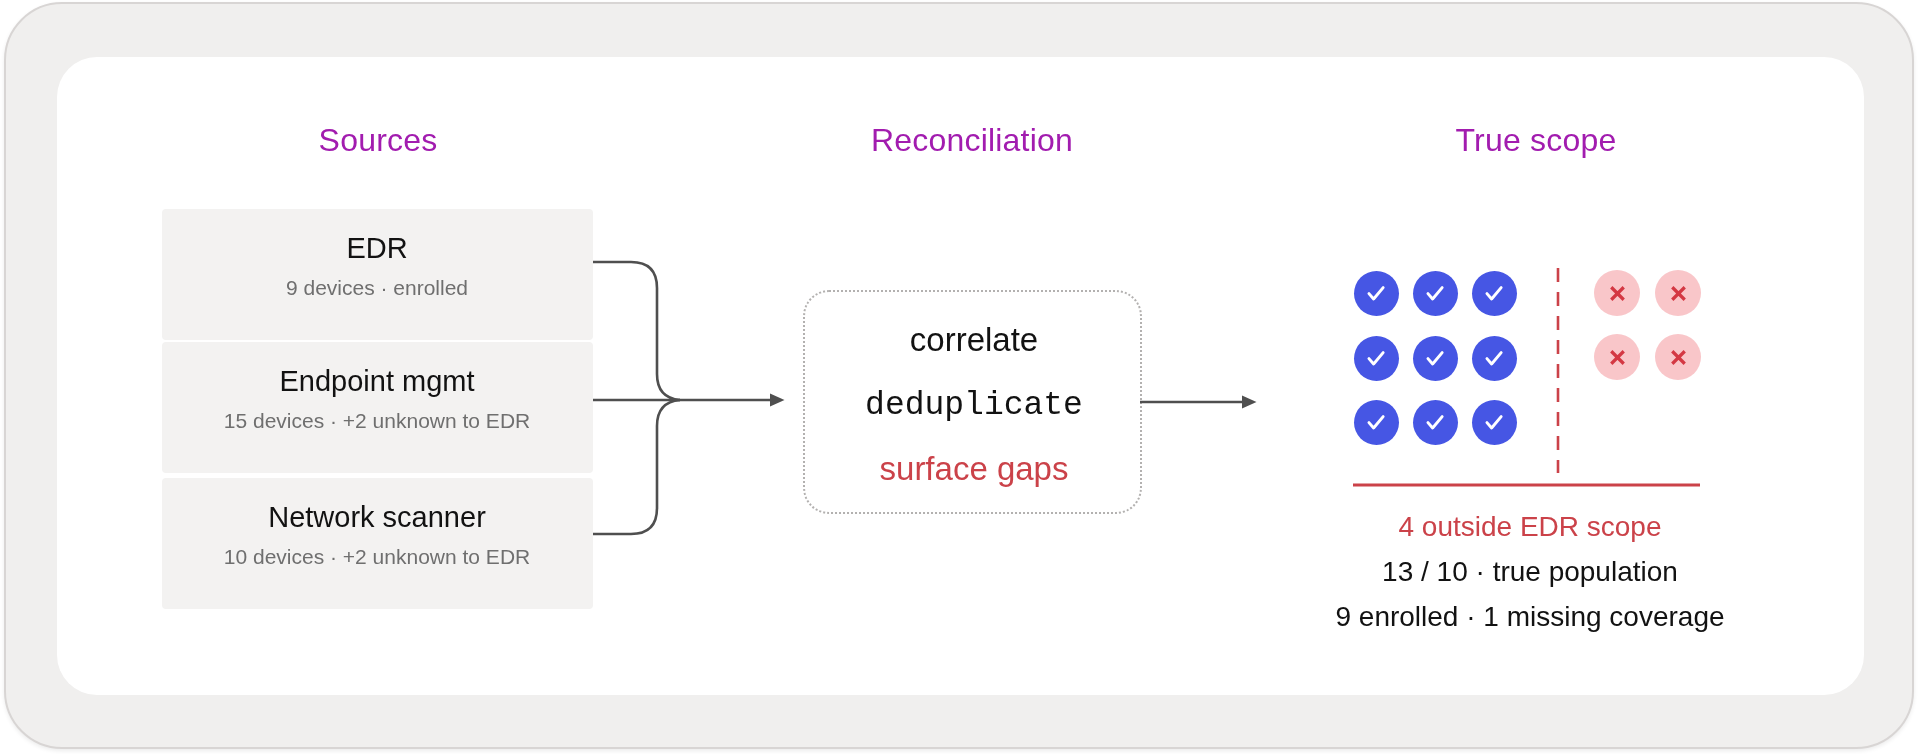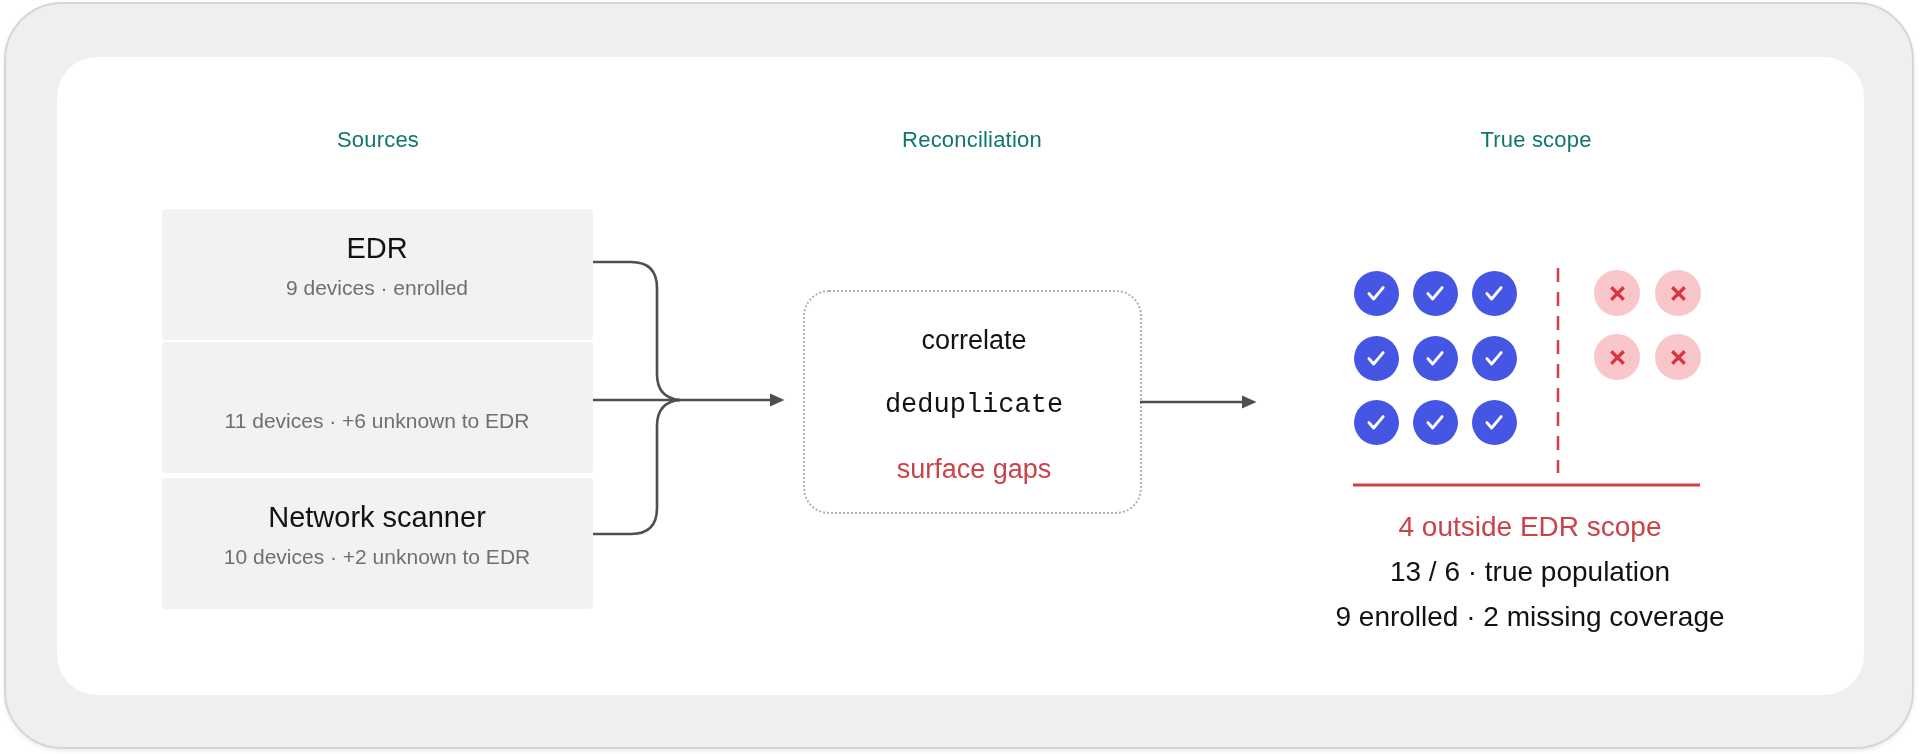--- a/index.html
+++ b/index.html
@@ -1,26 +1,26 @@
 <!DOCTYPE html>
 <html><head>
 <meta charset="utf-8">
 <style>
   html,body{margin:0;padding:0;background:#ffffff;overflow:hidden;}
   body{font-family:"Liberation Sans","DejaVu Sans",sans-serif;-webkit-font-smoothing:antialiased;}
   .stage{position:relative;width:1920px;height:754px;background:#ffffff;}
   .frame{position:absolute;left:4px;top:2px;right:6px;bottom:5px;background:#f0efee;border:2px solid #d8d5d4;border-radius:58px;box-shadow:0 2px 4px rgba(0,0,0,0.08);}
   .card{position:absolute;left:57px;top:57px;width:1807px;height:638px;background:#ffffff;border-radius:40px;}
   .abs{position:absolute;transform:translate(-50%,-50%);white-space:nowrap;}
-  .col-title{font-size:22px;color:#0f766e;letter-spacing:.2px;}
+  .col-title{font-size:32px;color:#a21caf;letter-spacing:.2px;}
   .src-box{position:absolute;left:162px;width:431px;height:131px;background:#f3f2f1;border-radius:4px;}
   .box-title{font-size:29px;color:#121212;}
   .box-sub{font-size:21px;color:#6f6f6f;}
   .recon-box{position:absolute;left:803px;top:290px;width:335px;height:220px;border:2px dotted #b3b1b0;border-radius:26px;background:#ffffff;}
-  .step{font-size:27px;color:#121212;}
+  .step{font-size:33px;color:#121212;}
   .step.danger{color:#cb4249;}
   .stat{font-size:28px;color:#121212;}
   .stat.danger{color:#cb4249;}
   .device{position:absolute;border-radius:50%;display:flex;align-items:center;justify-content:center;}
   svg.overlay{position:absolute;left:0;top:0;pointer-events:none;}
 </style>
 </head>
 <body>
 
 <div class="stage">
@@ -29,21 +29,22 @@
 
   <div class="abs col-title" style="left:378px;top:140px;">Sources</div>
   <div class="abs col-title" style="left:1536px;top:140px;">True scope</div>
   <div class="abs col-title" style="left:972px;top:140px;">Reconciliation</div>
 
   <div class="src-box" style="top:209px;">
     <div class="abs box-title" style="left:215px;top:39px;">EDR</div>
     <div class="abs box-sub" style="left:215px;top:79px;text-align:center;">9 devices · enrolled</div>
   </div>
   <div class="src-box" style="top:342px;">
-    <div class="abs box-sub" style="left:215px;top:79px;">11 devices · +6 unknown to EDR</div>
+    <div class="abs box-title" style="left:215px;top:39px;">Endpoint mgmt</div>
+    <div class="abs box-sub" style="left:215px;top:79px;">15 devices · +2 unknown to EDR</div>
   </div>
   <div class="src-box" style="top:478px;">
     <div class="abs box-title" style="left:215px;top:39px;">Network scanner</div>
     <div class="abs box-sub" style="left:215px;top:79px;">10 devices · +2 unknown to EDR</div>
   </div>
 
   <div class="recon-box">
     <div class="abs step" style="left:169px;top:48px;">correlate</div>
     <div class="abs step" style="left:169px;top:113px;font-family:Liberation Mono, monospace;">deduplicate</div>
     <div class="abs step danger" style="left:169px;top:177px;">surface gaps</div>
@@ -122,15 +123,15 @@
         </svg>
       </div>
       <div class="device" style="left: 1655px; top: 334px; width: 46px; height: 46px; background: rgb(249, 198, 201);">
         <svg width="23" height="23" viewBox="0 0 24 24">
           <path d="M5.5 5.5l13 13M18.5 5.5l-13 13" fill="none" stroke="#d43843" stroke-width="3.4"></path>
         </svg>
       </div>
     </div>
 
   <div class="abs stat danger" style="left:1530px;top:527px;">4 outside EDR scope</div>
-  <div class="abs stat" style="left:1530px;top:572px;">13 / 6 · true population</div>
-  <div class="abs stat" style="left:1530px;top:617px;">9 enrolled · 2 missing coverage</div>
+  <div class="abs stat" style="left:1530px;top:572px;">13 / 10 · true population</div>
+  <div class="abs stat" style="left:1530px;top:617px;">9 enrolled · 1 missing coverage</div>
 </div>
 
 </body></html>

